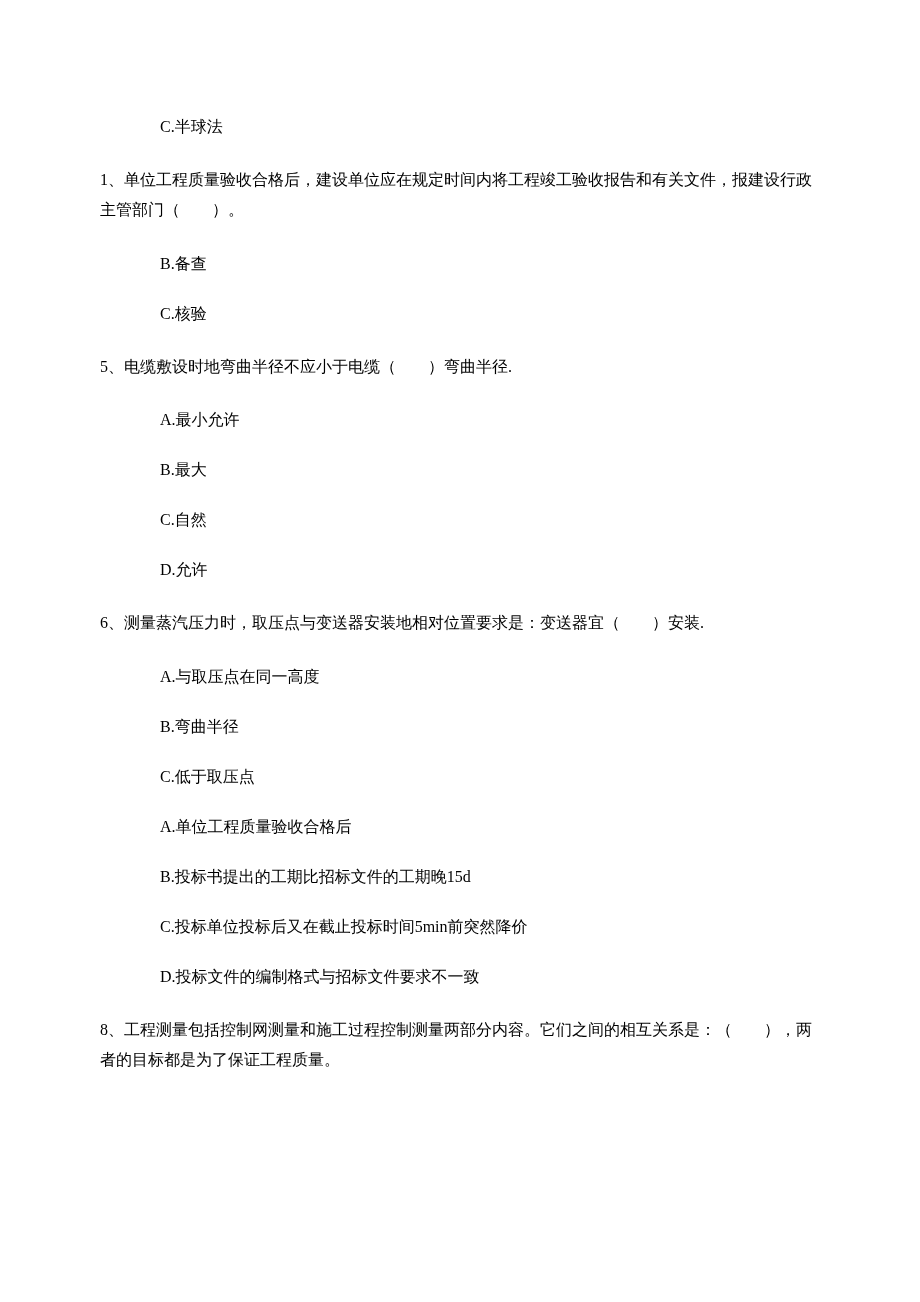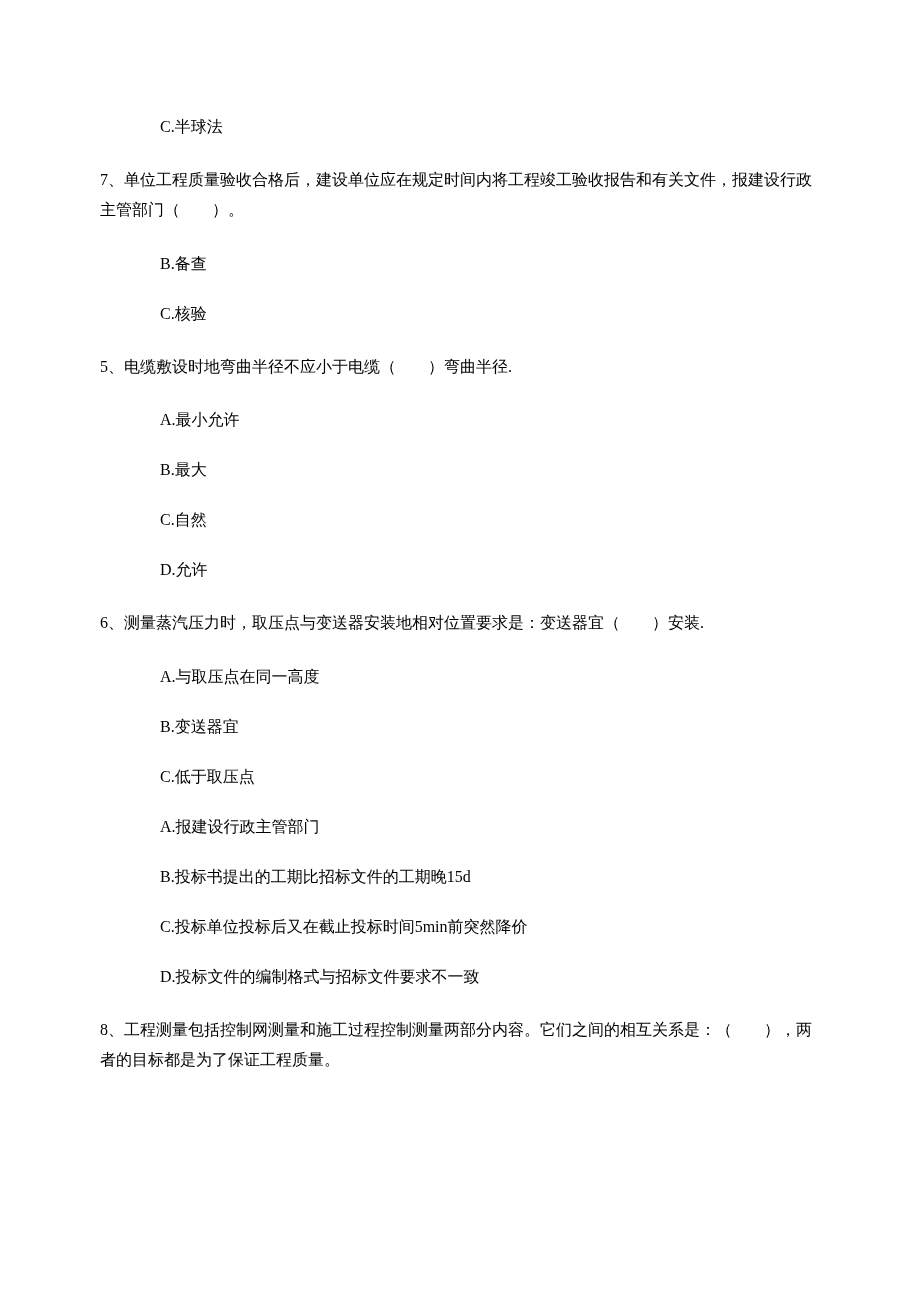--- a/index.html
+++ b/index.html
@@ -28,35 +28,35 @@
       line-height: 1.9;
     }
   </style>
 </head>
 <body>
 
 <div class="page">
 
   <div class="option">C.半球法</div>
 
-  <div class="question">7、单位工程质量验收合格后，建设单位应在规定时间内将工程竣工验收报告和有关文件，报建设行政主管部门（　　）。</div>
+  <div class="question">1、单位工程质量验收合格后，建设单位应在规定时间内将工程竣工验收报告和有关文件，报建设行政主管部门（　　）。</div>
   <div class="option">B.备查</div>
   <div class="option">C.核验</div>
 
   <div class="question">5、电缆敷设时地弯曲半径不应小于电缆（　　）弯曲半径.</div>
   <div class="option">A.最小允许</div>
   <div class="option">B.最大</div>
   <div class="option">C.自然</div>
   <div class="option">D.允许</div>
 
   <div class="question">6、测量蒸汽压力时，取压点与变送器安装地相对位置要求是：变送器宜（　　）安装.</div>
   <div class="option">A.与取压点在同一高度</div>
-  <div class="option">B.变送器宜</div>
+  <div class="option">B.弯曲半径</div>
   <div class="option">C.低于取压点</div>
 
-  <div class="option">A.报建设行政主管部门</div>
+  <div class="option">A.单位工程质量验收合格后</div>
   <div class="option">B.投标书提出的工期比招标文件的工期晚15d</div>
   <div class="option">C.投标单位投标后又在截止投标时间5min前突然降价</div>
   <div class="option">D.投标文件的编制格式与招标文件要求不一致</div>
 
   <div class="question">8、工程测量包括控制网测量和施工过程控制测量两部分内容。它们之间的相互关系是：（　　），两者的目标都是为了保证工程质量。</div>
 
 </div>
 
 </body></html>

